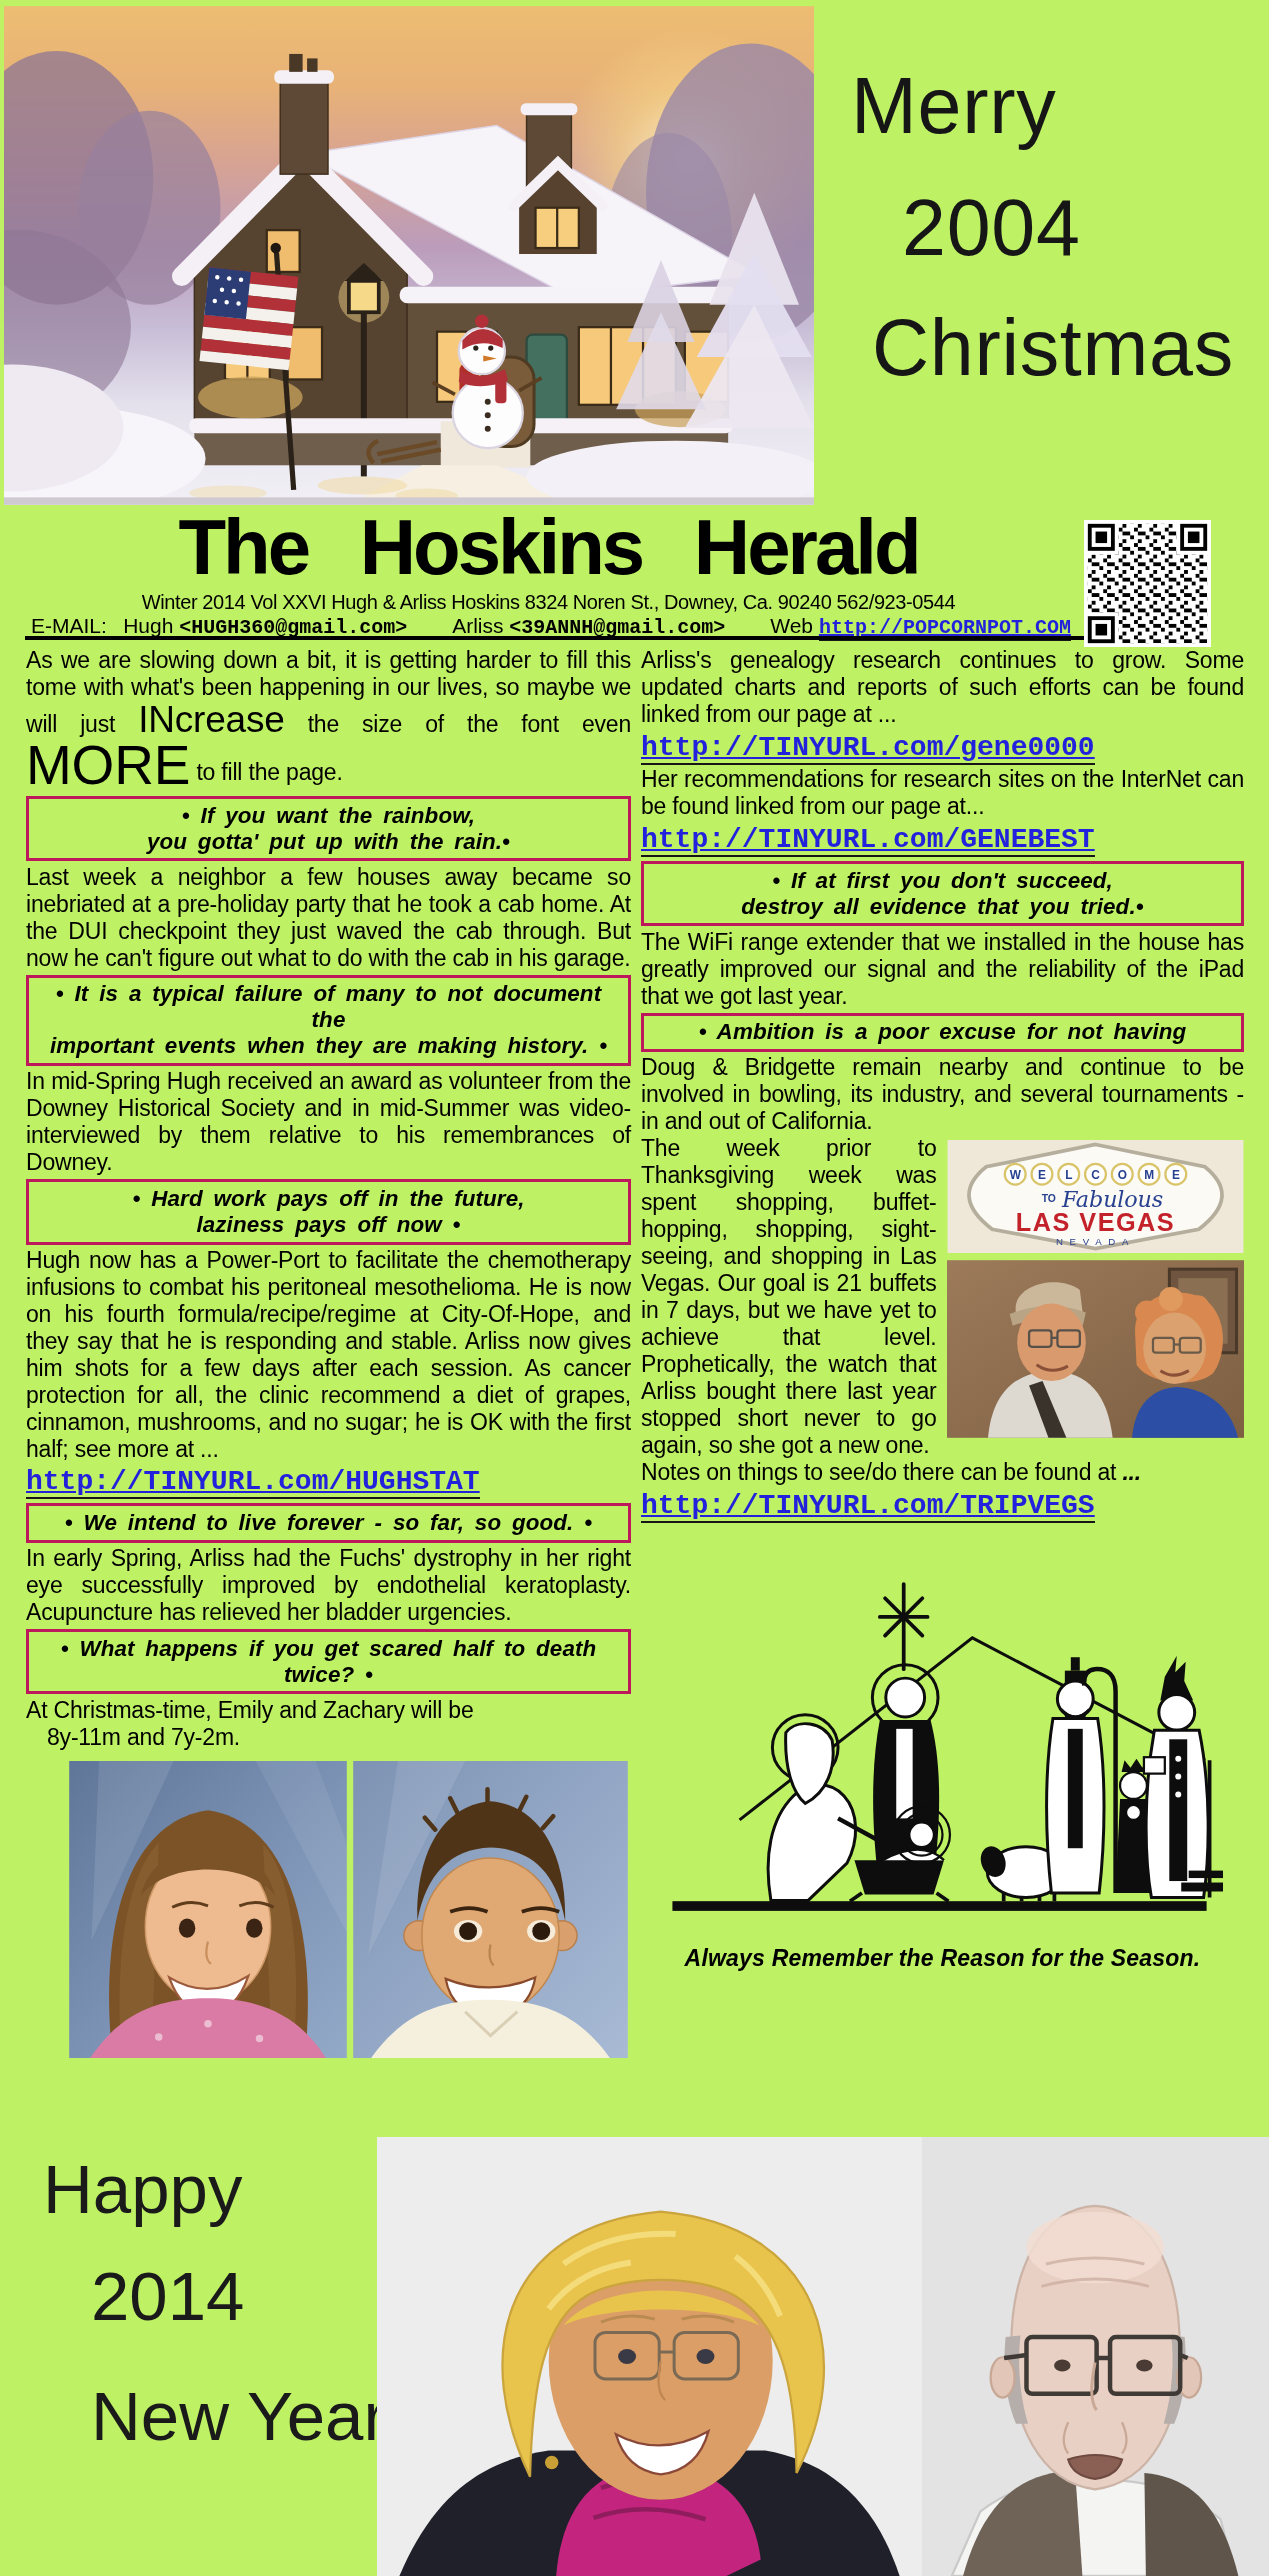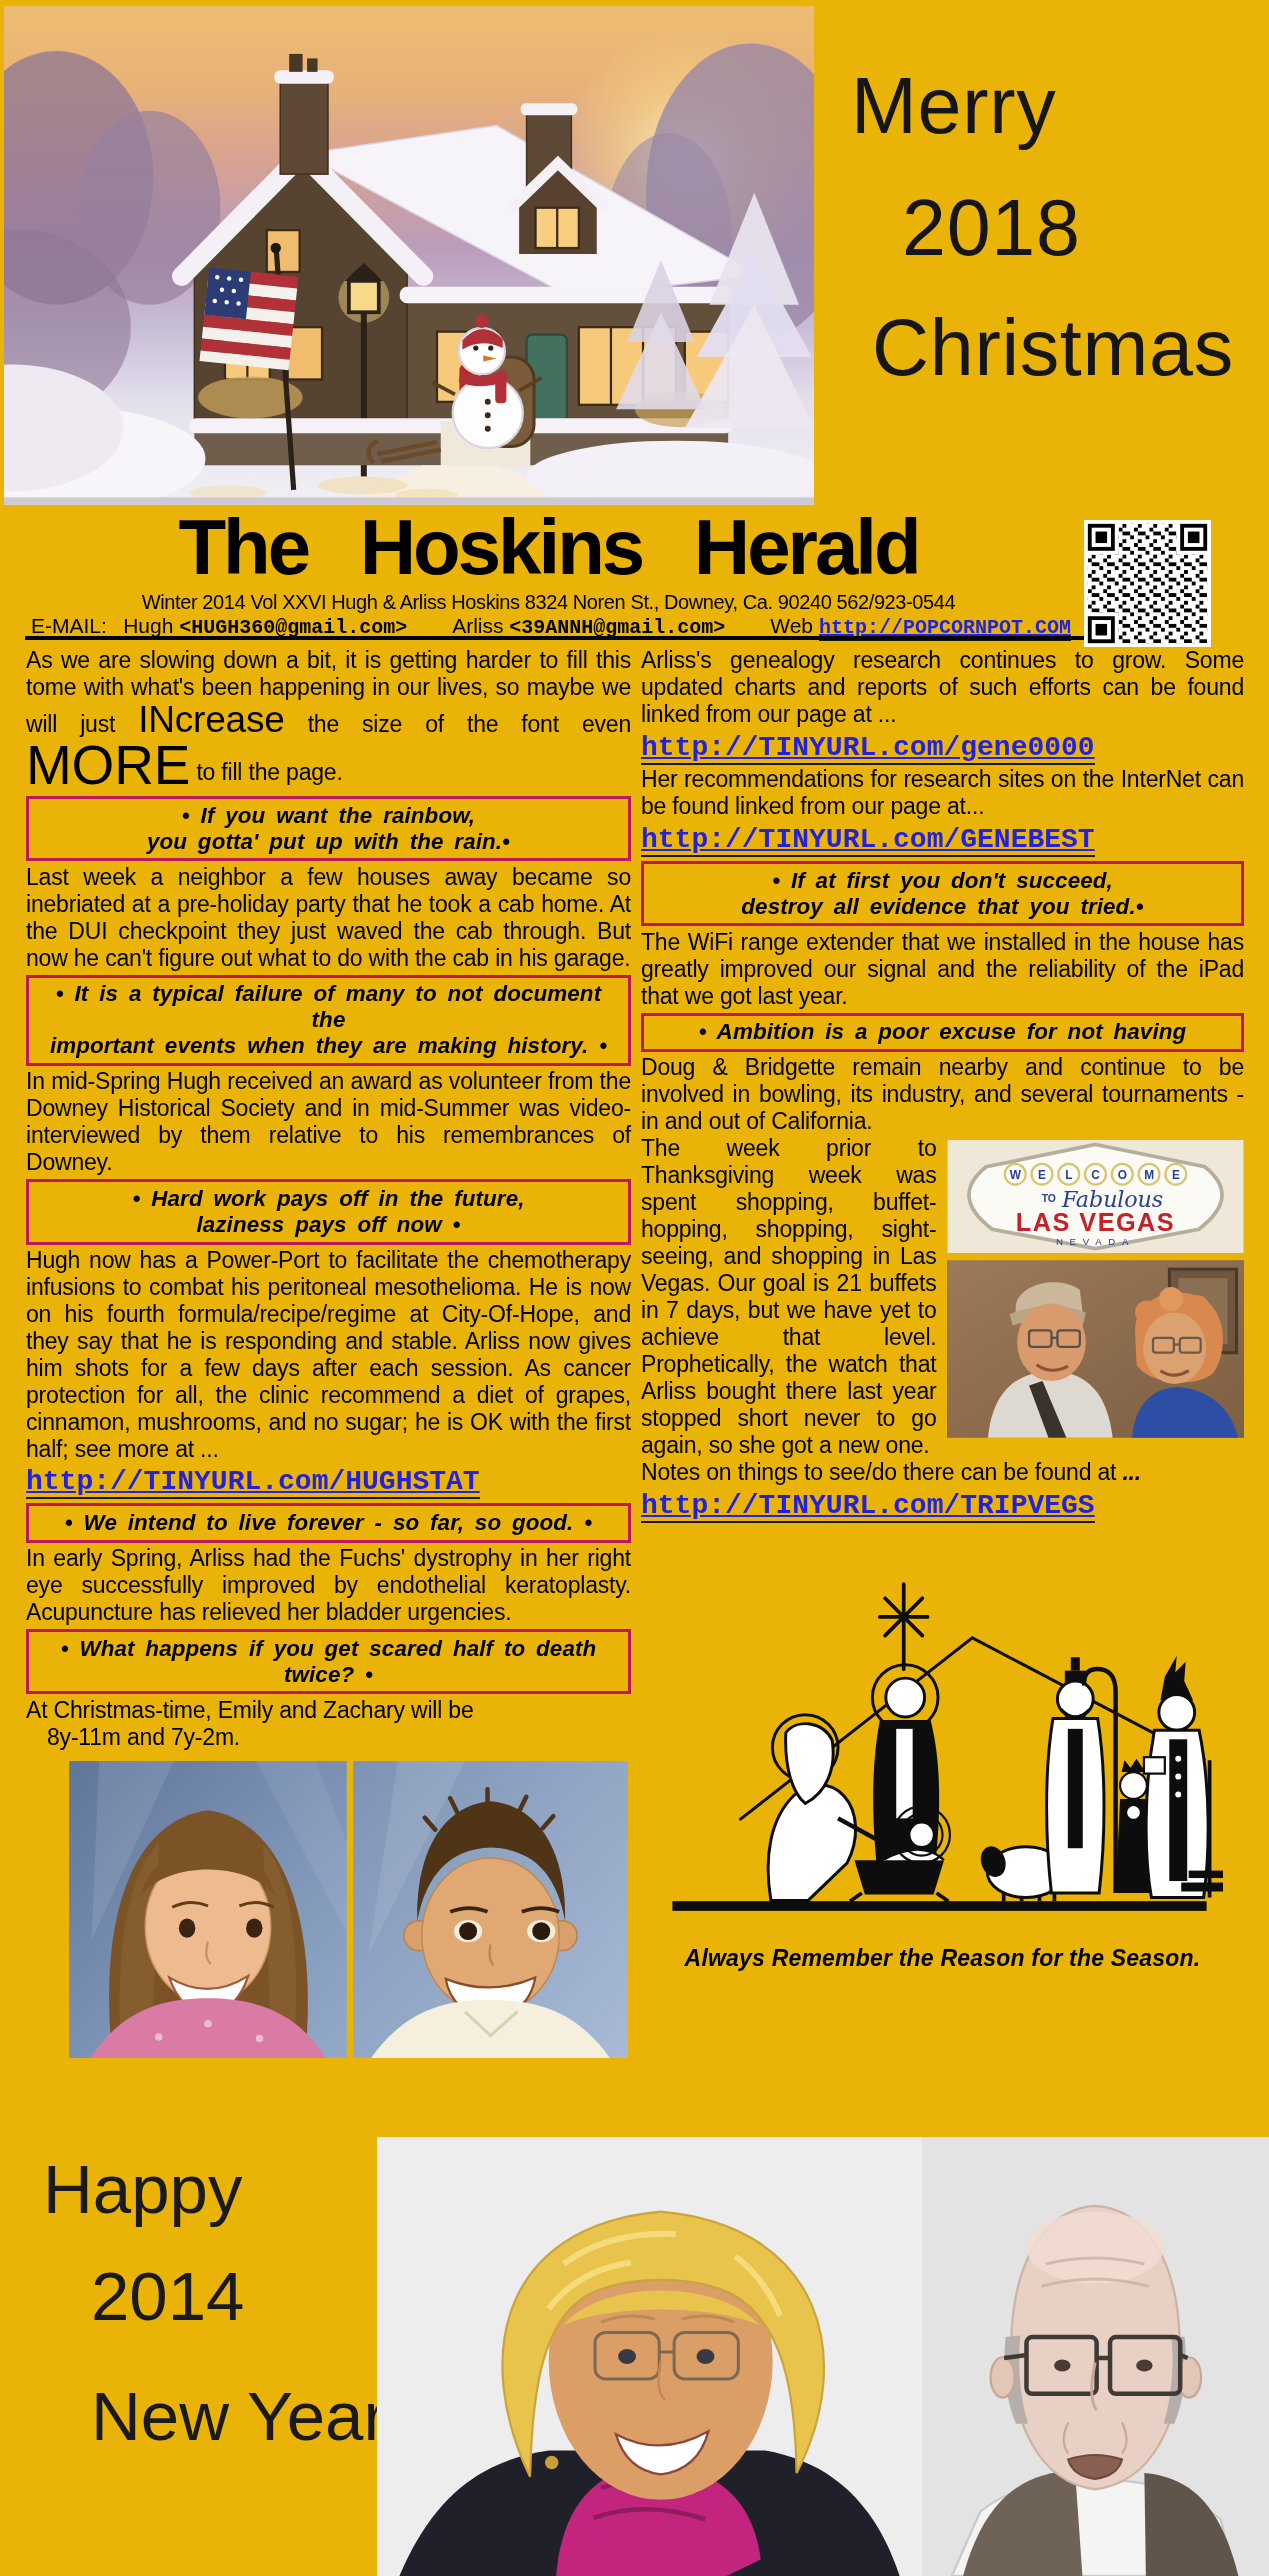--- a/index.html
+++ b/index.html
@@ -1,16 +1,16 @@
 <!DOCTYPE html>
 <html style="font-size:12px"><head>
 <meta charset="utf-8">
 <style>
   html,body{margin:0;padding:0;background:#fff;}
-  .page{position:relative;width:1269px;height:2576px;background:#eab308;overflow:hidden;
+  .page{position:relative;width:1269px;height:2576px;background:#bef264;overflow:hidden;
         font-family:"Liberation Sans",sans-serif;color:#000;}
   
   .painting{position:absolute;left:3.7px;top:6px;width:810px;height:499px;}
   .greet-line{position:absolute;font-size:79px;line-height:1;letter-spacing:0.7px;color:#161616;white-space:nowrap;}
   #greet1{left:851px;top:66px;}
   #greet2{left:902px;top:188px;}
   #greet3{left:872px;top:308px;}
   
   .mast-title{position:absolute;left:26px;top:508px;width:1045px;text-align:center;
       font-family:Liberation Sans, sans-serif;font-weight:bold;
@@ -181,21 +181,21 @@
       <polygon points="560,615 660,615 790,668 460,668" fill="#f6efe2"></polygon>
       <ellipse cx="480" cy="642" rx="60" ry="12" fill="#f0d9a0" opacity="0.55"></ellipse>
       <ellipse cx="566" cy="656" rx="42" ry="10" fill="#f0d9a0" opacity="0.5"></ellipse>
       <ellipse cx="300" cy="652" rx="52" ry="10" fill="#f0d9a0" opacity="0.45"></ellipse>
       <ellipse cx="900" cy="630" rx="200" ry="48" fill="#f3f0f7"></ellipse>
       <rect x="0" y="658" width="1085" height="10" fill="#cfc9d2"></rect>
     </svg>
   </div>
 
   <div class="greet-line" id="greet1">Merry</div>
-  <div class="greet-line" id="greet2">2018</div>
+  <div class="greet-line" id="greet2">2004</div>
   <div class="greet-line" id="greet3">Christmas</div>
 
   <div class="mast-title">The Hoskins Herald</div>
   <div class="mast-sub">Winter 2014 Vol XXVI  Hugh  &amp; Arliss Hoskins  8324 Noren St., Downey, Ca. 90240  562/923-0544</div>
   <div class="mast-email">
     <span class="seg">E-MAIL:</span>
     <span>Hugh</span>
     <span class="mono-b">&lt;HUGH360@gmail.com&gt;</span>
     <span class="grp">Arliss</span>
     <span class="mono-b">&lt;39ANNH@gmail.com&gt;</span>

